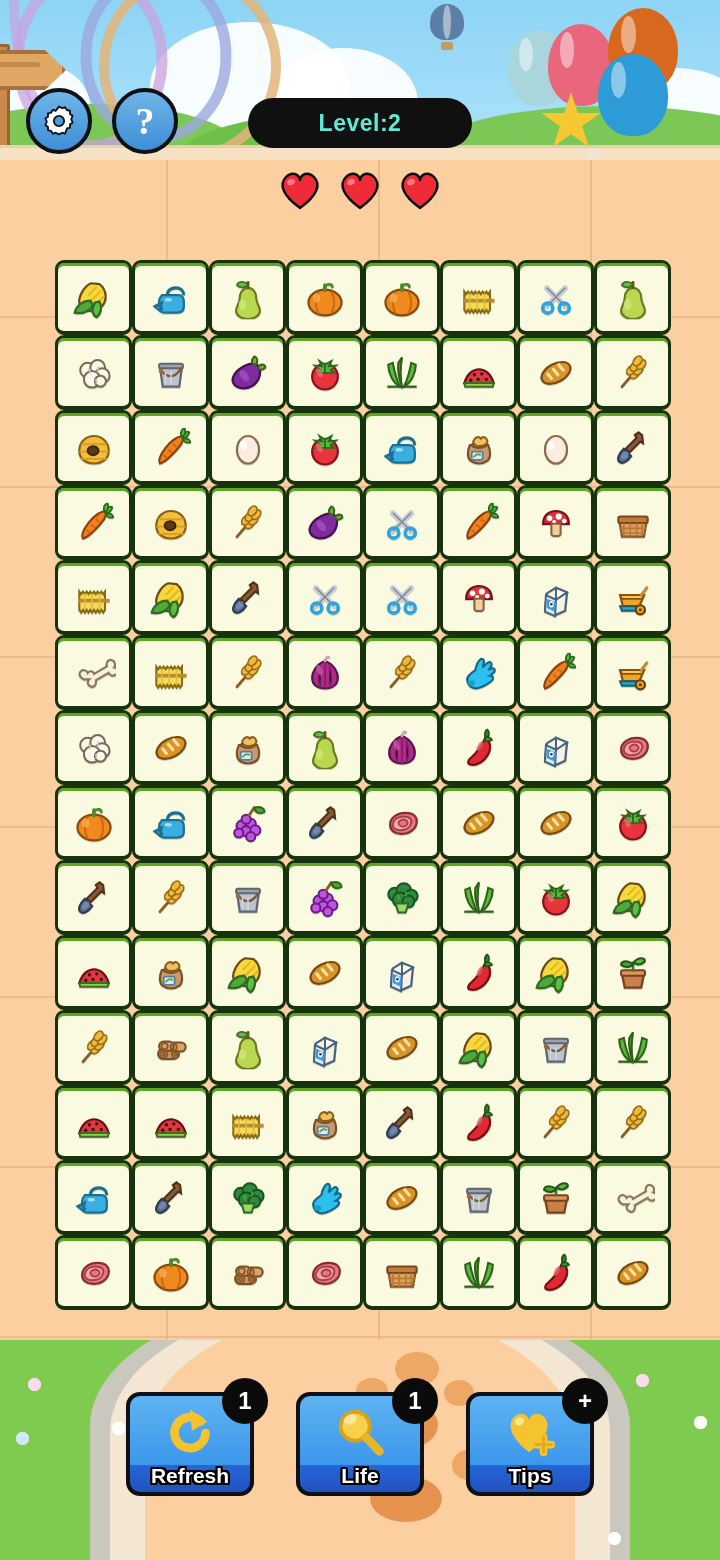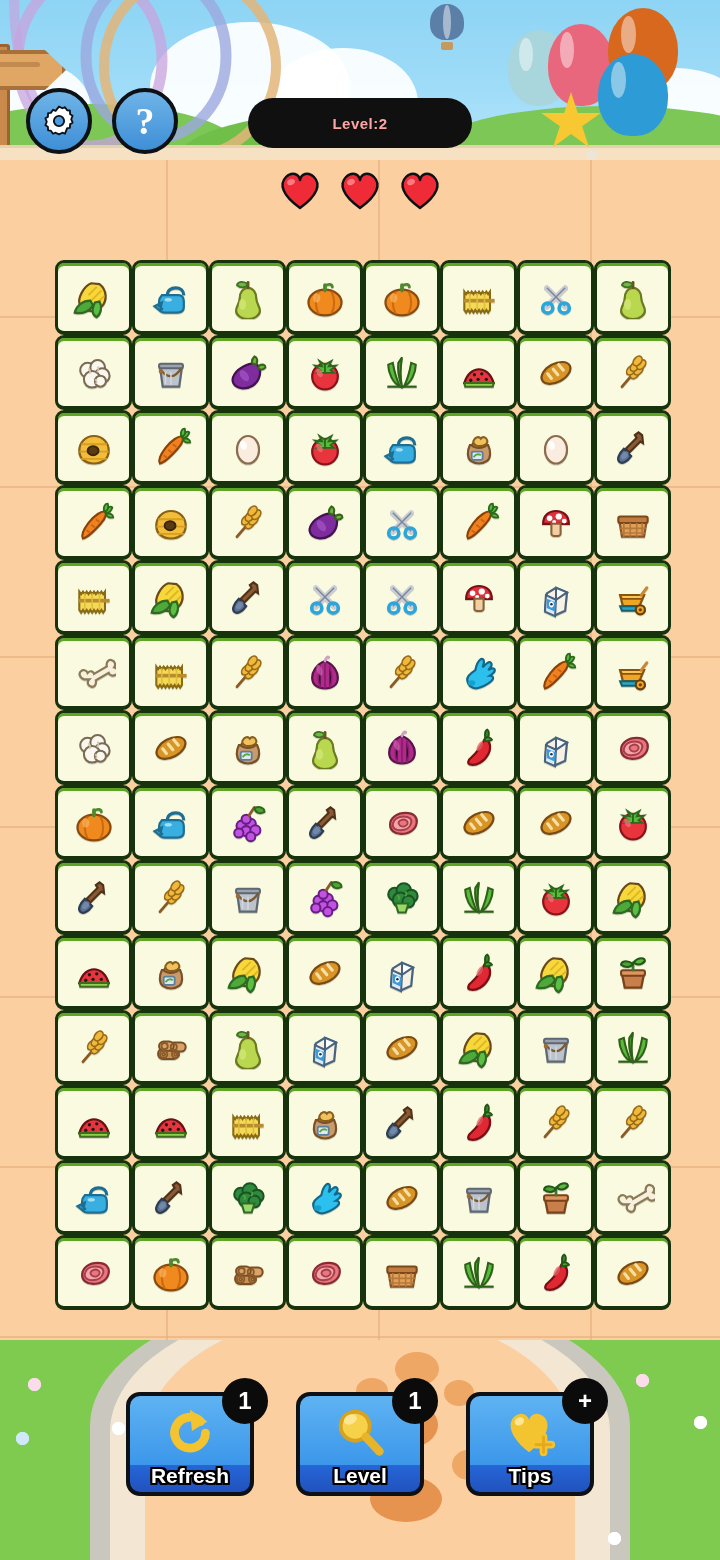--- a/index.html
+++ b/index.html
@@ -82,21 +82,21 @@
                 display:flex; align-items:center; justify-content:center; cursor:pointer; }
   #settings-btn { left:26px; top:88px; }
   #help-btn     { left:112px; top:88px; }
   .gear { width:34px; height:34px; position:relative; }
   .qmark { color:#FFFFFF; font-size:38px; font-weight:bold; line-height:1;
            font-family:"Liberation Serif", serif; }
 
   #level-pill { position:absolute; left:248px; top:98px; width:224px; height:50px;
                 background:#101010; border-radius:26px; display:flex; align-items:center;
                 justify-content:center; }
-  #level-text { color:#fca5a5; font-size:15px; font-weight:bold; letter-spacing:.5px; }
+  #level-text { color:#5eead4; font-size:23px; font-weight:bold; letter-spacing:.5px; }
 
   
   #hearts { position:absolute; left:0; top:170px; width:720px; height:50px;
             display:flex; justify-content:center; gap:16px; }
   .heart { width:44px; height:40px; position:relative; }
   .heart svg { width:100%; height:100%; display:block; }
 
   
   #grid { position:absolute; left:55px; top:260px;
           display:grid; grid-template-columns:repeat(8, 77px);
@@ -1465,21 +1465,21 @@
   </div>
 
   <div class="act">
     <div class="act-icon">
       <svg viewBox="0 0 60 60" width="58" height="58">
         <circle cx="25" cy="23" r="15" fill="#F7D14A" stroke="#D8A21C" stroke-width="4"></circle>
         <ellipse cx="20" cy="16" rx="7" ry="5" fill="#FCE795" transform="rotate(-25 20 16)"></ellipse>
         <path d="M36 34 L50 49" stroke="#E8B52A" stroke-width="9" stroke-linecap="round"></path>
       </svg>
     </div>
-    <span class="act-label">Level</span>
+    <span class="act-label">Life</span>
     <span class="badge">1</span>
   </div>
 
   <div class="act">
     <div class="act-icon">
       <svg viewBox="0 0 60 60" width="58" height="58">
         <path d="M29 50 C 9 34, 6 20, 14 13 C 21 7, 28 11, 29 17 C 30 11, 37 7, 44 13 C 52 20, 49 34, 29 50 Z" fill="#F4C430"></path>
         <ellipse cx="19" cy="18" rx="5" ry="4" fill="#FCE795" transform="rotate(-25 19 18)"></ellipse>
         <path d="M44 34 v16 M36 42 h16" stroke="#F4C430" stroke-width="8" stroke-linecap="round"></path>
         <path d="M44 34 v16 M36 42 h16" stroke="#E8A81B" stroke-width="3" stroke-linecap="round"></path>

